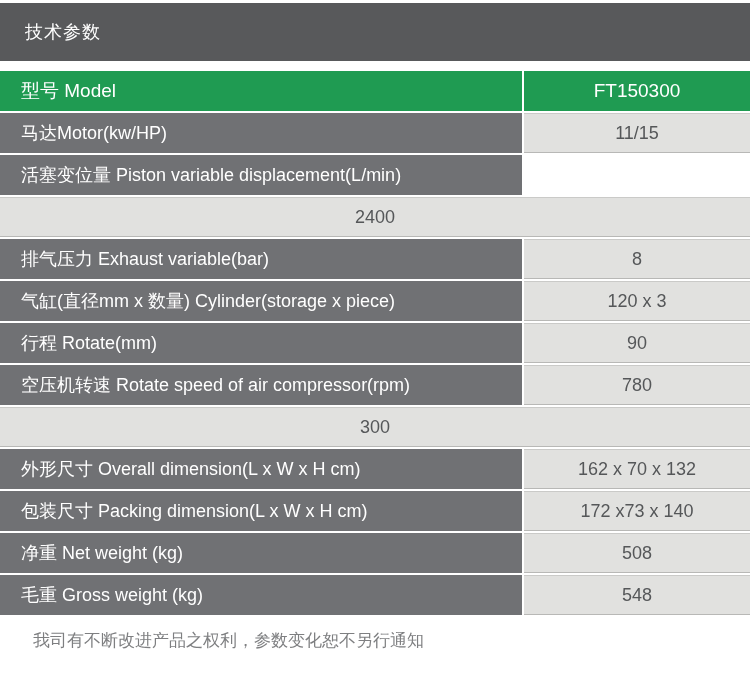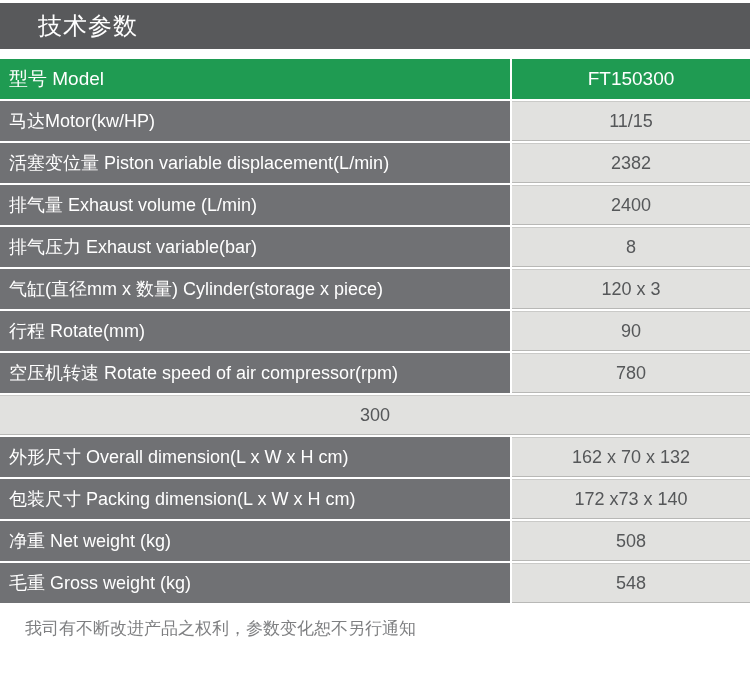--- a/index.html
+++ b/index.html
@@ -9,45 +9,45 @@
   }
   body {
     width: 750px;
     height: 674px;
     font-family: "Liberation Sans", "DejaVu Sans", sans-serif;
     overflow: hidden;
   }
   
   .titlebar {
     margin-top: 3px;
-    height: 46px;
+    height: 58px;
     background: #58595b;
     color: #ffffff;
     display: flex;
     align-items: center;
-    padding-left: 38px;
-    font-size: 24px;
+    padding-left: 25px;
+    font-size: 18px;
     letter-spacing: 1px;
   }
   
   .spec-table {
     margin-top: 10px;
   }
   .row {
     display: flex;
     height: 40px;
     margin-bottom: 2px;
   }
   .cell {
     display: flex;
     align-items: center;
   }
   .cell.label {
     width: 501px;
-    padding-left: 9px;
+    padding-left: 21px;
     margin-right: 2px;
     background: #707174;
     color: #ffffff;
     font-size: 18px;
   }
   .cell.value {
     flex: 1;
     justify-content: center;
     background: #e1e1df;
     color: #555759;
@@ -57,21 +57,21 @@
   .row.header .cell.label,
   .row.header .cell.value {
     background: #1f9b52;
     color: #ffffff;
     font-size: 19px;
     box-shadow: none;
   }
   
   .footer-note {
     margin-top: 14px;
-    padding-left: 25px;
+    padding-left: 33px;
     color: #7e7f81;
     font-size: 17px;
     line-height: 24px;
   }
 </style>
 </head>
 <body>
 
 <div class="titlebar">
   <span>技术参数</span>
@@ -83,25 +83,23 @@
     <div class="cell value">FT150300</div>
   </div>
   <div id="rows-container">
   <div class="row">
     <div class="cell label">马达Motor(kw/HP)</div>
     <div class="cell value">11/15</div>
   </div>
 
   <div class="row">
     <div class="cell label">活塞变位量 Piston variable displacement(L/min)</div>
-    <div class="cell value">2382</div>
   </div>
 
   <div class="row">
-    <div class="cell label">排气量 Exhaust volume (L/min)</div>
     <div class="cell value">2400</div>
   </div>
 
   <div class="row">
     <div class="cell label">排气压力 Exhaust variable(bar)</div>
     <div class="cell value">8</div>
   </div>
 
   <div class="row">
     <div class="cell label">气缸(直径mm x 数量) Cylinder(storage x piece)</div>

